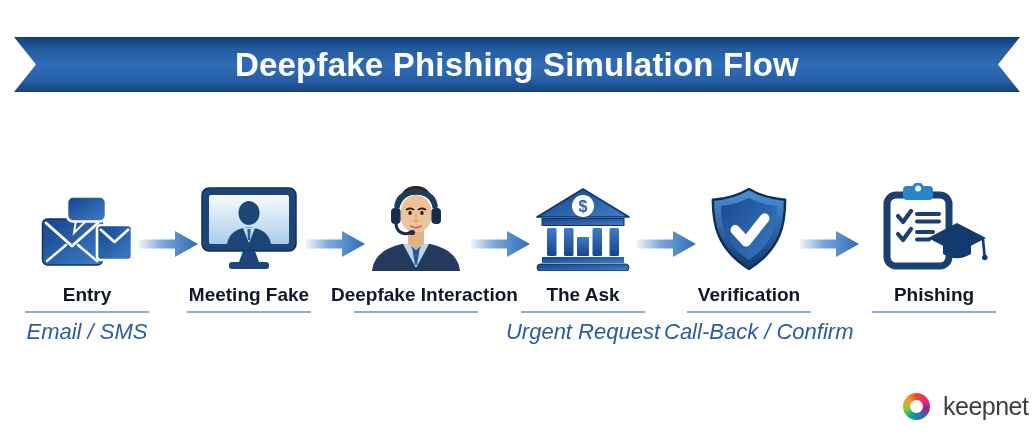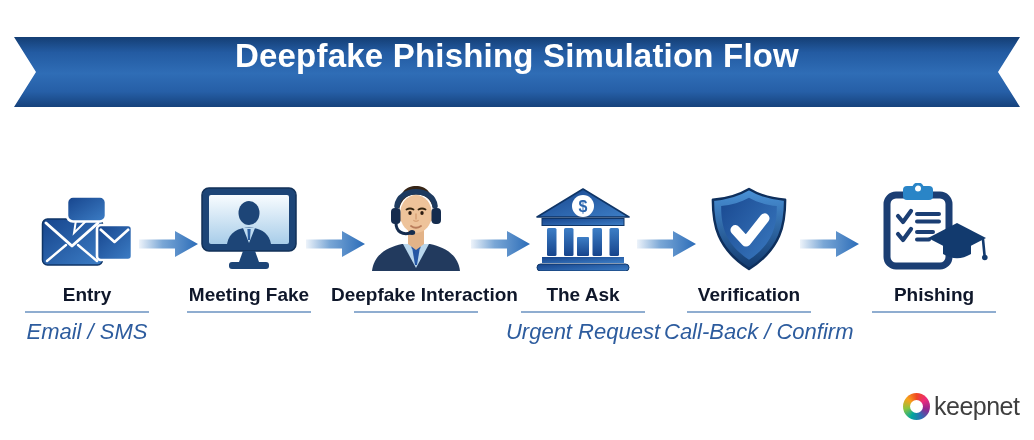--- a/index.html
+++ b/index.html
@@ -2,42 +2,42 @@
 <html><head>
 <meta charset="utf-8">
 <style>
   html,body{margin:0;padding:0;background:#ffffff;}
   .canvas{
     position:relative;width:1034px;height:440px;background:#ffffff;
     font-family:"Liberation Sans",sans-serif;overflow:hidden;
   }
   
   .ribbon{
-    position:absolute;left:14px;top:37px;width:1006px;height:70px;
+    position:absolute;left:14px;top:37px;width:1006px;height:55px;
     background:linear-gradient(180deg,#143e74 0%,#235ba2 22%,#2f6db6 52%,#265fa7 78%,#16427c 100%);
     clip-path:polygon(0 0,100% 0,calc(100% - 22px) 50%,100% 100%,0 100%,22px 50%);
-    display:flex;justify-content:center;
+    display:flex;align-items:center;justify-content:center;
   }
   .ribbon h1{
     margin:0;color:#ffffff;font-size:33px;font-weight:bold;letter-spacing:.2px;
   }
   
   .step{position:absolute;top:175px;width:170px;text-align:center;}
   .icon-box{height:96px;display:flex;align-items:flex-end;justify-content:center;}
   .step-title{
     margin-top:13px;color:#0f172a;font-size:19px;font-weight:bold;line-height:22px;white-space:nowrap;
   }
   .rule{height:2px;background:#8fadd0;width:124px;margin:5px auto 6px auto;}
   .step-sub{
     color:#2d5c9e;font-size:22px;font-style:italic;white-space:nowrap;
   }
   
   .arrow{position:absolute;top:228px;width:60px;height:32px;}
   
-  .logo{position:absolute;left:903px;top:392px;display:flex;align-items:center;gap:4px;}
+  .logo{position:absolute;left:903px;top:392px;display:flex;align-items:center;gap:13px;}
   .logo-icon{
     width:27px;height:27px;border-radius:50%;position:relative;
     background:conic-gradient(from -50deg,#f7a21b,#ef4723,#ec2a7c,#93268f,#2e6db4,#00a79d,#8bc53f,#f7a21b);
   }
   .logo-icon::after{content:"";position:absolute;inset:7px;background:#ffffff;border-radius:50%;}
   .logo-text{color:#3f3f3f;font-size:25px;letter-spacing:-0.5px;}
   .defs-svg{position:absolute;width:0;height:0;}
 </style>
 </head>
 <body>

